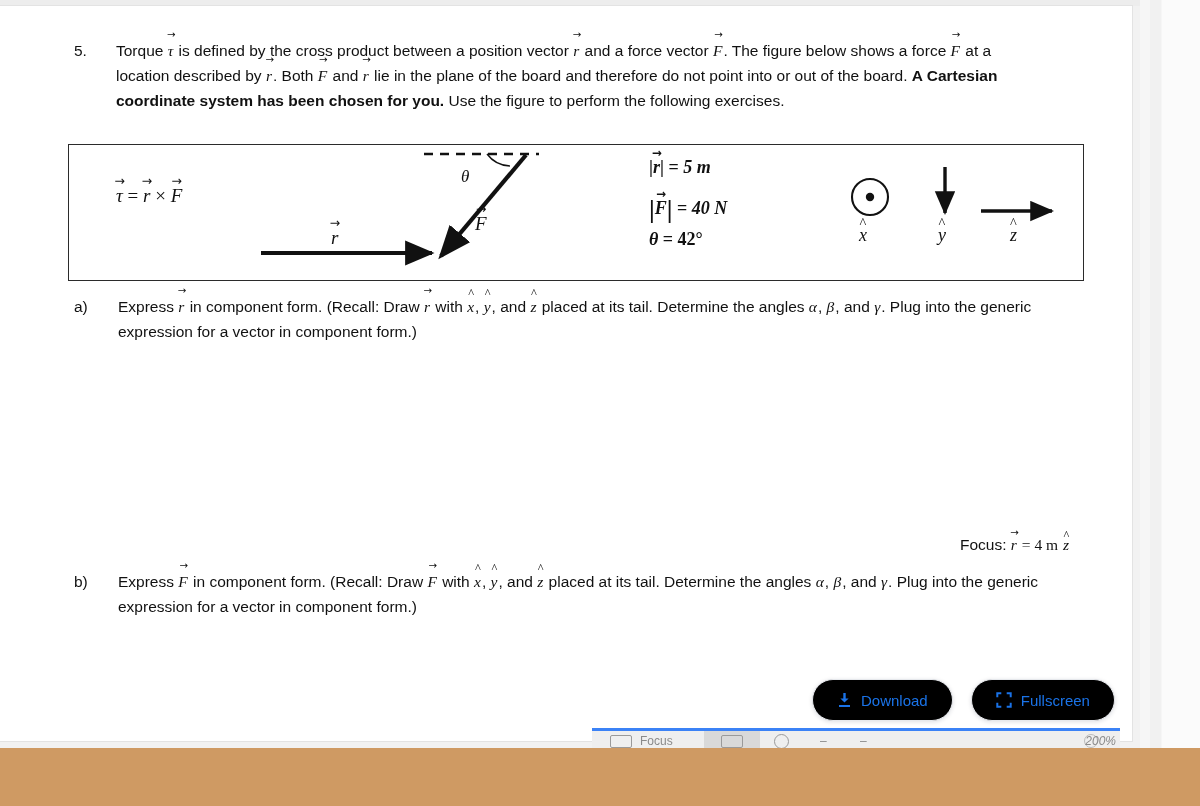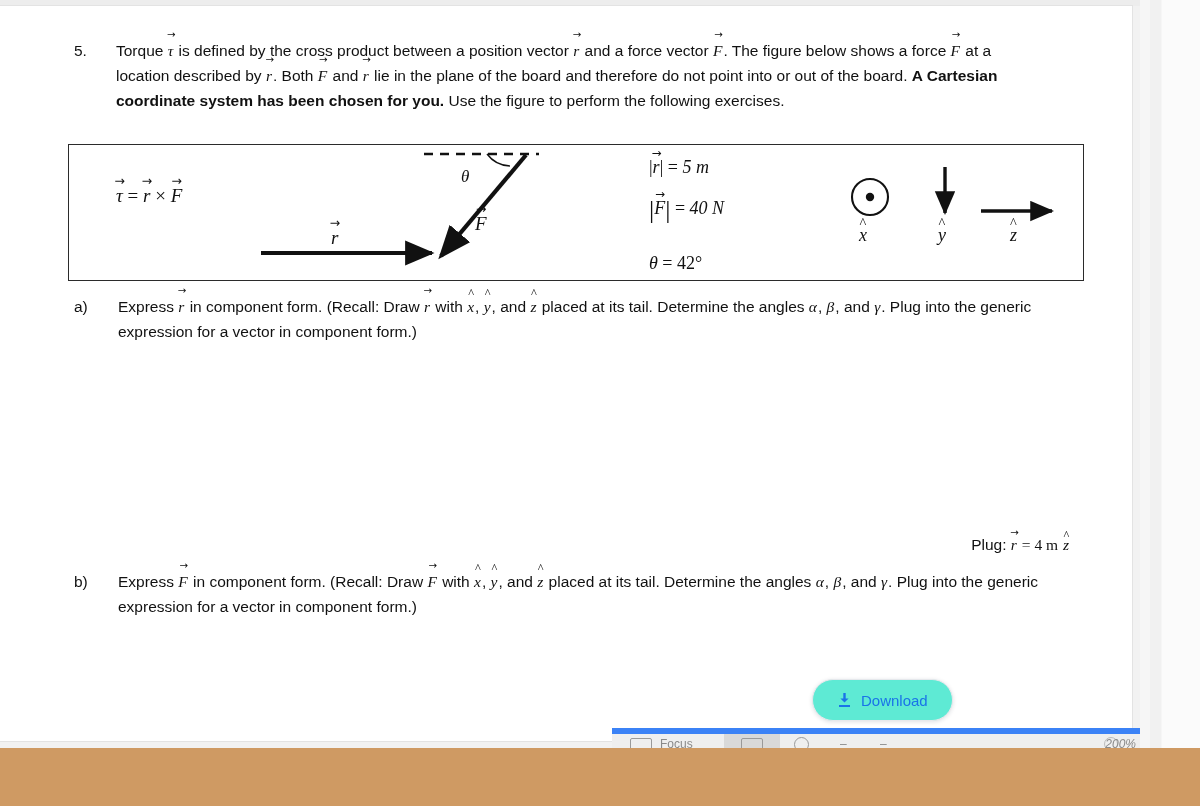--- a/index.html
+++ b/index.html
@@ -59,24 +59,24 @@
   .fig-eq { position:absolute; left:47px; top:40px; font-family:"Liberation Serif", serif;
             font-size:19px; font-style:italic; color:#111; white-space:nowrap; }
 
   svg.diagram { position:absolute; left:0; top:0; width:1016px; height:137px; }
 
   .fig-label { position:absolute; font-family:"Liberation Serif", serif; font-style:italic; color:#111; }
   .lbl-r    { left:262px; top:82px; font-size:19px; }
   .lbl-F    { left:406px; top:68px; font-size:19px; }
   .lbl-th   { left:392px; top:22px; font-size:17px; }
 
-  .mag { position:absolute; font-family:"Liberation Serif", serif; font-size:18px; color:#111; white-space:nowrap; }
+  .mag { position:absolute; font-family:"Liberation Serif", serif; font-size:18px; color:#111; white-space:nowrap;font-weight:bold; }
   .mag1 { left:580px; top:12px; }
   .mag2 { left:580px; top:50px; }
-  .mag3 { left:580px; top:108px; }
+  .mag3 { left:580px; top:84px; }
   .ital { font-style:italic; }
 
   .unit-lbl { position:absolute; font-family:"Liberation Serif", serif; font-style:italic; font-size:18px; color:#111; }
   .u-x { left:790px; top:80px; }
   .u-y { left:869px; top:80px; }
   .u-z { left:941px; top:80px; }
 
   
   .part { position:absolute; width:1000px; }
   .part-a { left:74px; top:288px; }
@@ -87,30 +87,30 @@
   .check-line {
     position:absolute; left:0px; top:530px; width:1070px; text-align:right;
     font-size:15.5px; color:#111;
   }
 
   
   .actions { position:absolute; left:812px; top:679px; display:flex; gap:18px; align-items:center; }
   .pill {
     display:flex; align-items:center; gap:9px;
     height:42px; padding:0 24px; border-radius:22px;
-    background:#5eead4; border:1px solid #e6e8ec;
+    background:#000000; border:1px solid #e6e8ec;
     box-shadow:0 1px 4px rgba(20,30,60,.14);
     color:#1a73e8; font-size:15px; cursor:pointer;
   }
   .pill svg { display:block; }
 
   
   .hidden-toolbar {
-    position:absolute; left:612px; top:728px; width:528px; height:22px;
-    background:#efefef; border-top:6px solid #3b82f6; overflow:hidden;
+    position:absolute; left:592px; top:728px; width:528px; height:22px;
+    background:#efefef; border-top:3px solid #3b82f6; overflow:hidden;
   }
   .ht-item { position:absolute; top:3px; color:#8a8a8a; font-size:12px; white-space:nowrap; }
   .ht-box { position:absolute; top:4px; width:22px; height:13px; border:1.5px solid #9a9a9a; border-radius:2px; }
   .ht-sel { position:absolute; top:0px; width:56px; height:22px; background:#d9d9d9; }
 
   
   .dock-bar { position:absolute; left:0; top:748px; width:1200px; height:58px; background:#cf9a63; }
   .dock-inner { position:absolute; left:0; top:750px; width:1200px; height:56px; }
 </style>
 </head>
@@ -197,21 +197,21 @@
           <div class="unit-lbl u-z"><span class="hat">z</span></div>
         </div>
 
         <div class="part part-a">
           <div class="q-row">
             <div class="p-let">a)</div>
             <div class="p-txt" style="width:940px;"><span>Express </span><span class="mathv vec">r</span><span> in component form. (Recall: Draw </span><span class="mathv vec">r</span><span> with </span><span class="mathv hat">x</span><span>, </span><span class="mathv hat">y</span><span>, and </span><span class="mathv hat">z</span><span> placed at its tail. Determine the angles </span><span class="mathv">α</span><span>, </span><span class="mathv">β</span><span>, and </span><span class="mathv">γ</span><span>. Plug into the generic expression for a vector in component form.)</span></div>
           </div>
         </div>
 
-        <div class="check-line"><span>Plug: </span><span class="mathv vec">r</span><span class="mathv" style="font-style:normal"> = 4 m </span><span class="mathv hat">z</span></div>
+        <div class="check-line"><span>Focus: </span><span class="mathv vec">r</span><span class="mathv" style="font-style:normal"> = 4 m </span><span class="mathv hat">z</span></div>
 
         <div class="part part-b">
           <div class="q-row">
             <div class="p-let">b)</div>
             <div class="p-txt" style="width:940px;"><span>Express </span><span class="mathv vec">F</span><span> in component form. (Recall: Draw </span><span class="mathv vec">F</span><span> with </span><span class="mathv hat">x</span><span>, </span><span class="mathv hat">y</span><span>, and </span><span class="mathv hat">z</span><span> placed at its tail. Determine the angles </span><span class="mathv">α</span><span>, </span><span class="mathv">β</span><span>, and </span><span class="mathv">γ</span><span>. Plug into the generic expression for a vector in component form.)</span></div>
           </div>
         </div>
 
       </div>
     </div>
@@ -221,20 +221,31 @@
     <div class="pill">
       <span>
         <svg width="15" height="16" viewBox="0 0 15 16">
           <path d="M7.5 1 v8" stroke="#1a73e8" stroke-width="2.4" fill="none"></path>
           <path d="M3.4 6.4 L7.5 10.6 L11.6 6.4 z" fill="#1a73e8"></path>
           <path d="M2 14 h11" stroke="#1a73e8" stroke-width="2" fill="none"></path>
         </svg>
       </span>
       <span>Download</span>
     </div>
+    <div class="pill">
+      <span>
+        <svg width="16" height="16" viewBox="0 0 16 16">
+          <path d="M1.3 5.3 V1.3 H5.3" stroke="#1a73e8" stroke-width="2" fill="none"></path>
+          <path d="M10.7 1.3 H14.7 V5.3" stroke="#1a73e8" stroke-width="2" fill="none"></path>
+          <path d="M14.7 10.7 V14.7 H10.7" stroke="#1a73e8" stroke-width="2" fill="none"></path>
+          <path d="M5.3 14.7 H1.3 V10.7" stroke="#1a73e8" stroke-width="2" fill="none"></path>
+        </svg>
+      </span>
+      <span>Fullscreen</span>
+    </div>
   </div>
 
   <div class="hidden-toolbar">
     <div class="ht-box" style="left:18px;"></div>
     <div class="ht-item" style="left:48px;">Focus</div>
     <div class="ht-sel" style="left:112px;">
       <div class="ht-box" style="left:17px;top:4px;"></div>
     </div>
     <div class="ht-box" style="left:182px;border-radius:50%;width:15px;height:15px;top:3px;"></div>
     <div class="ht-item" style="left:228px;">–</div>

